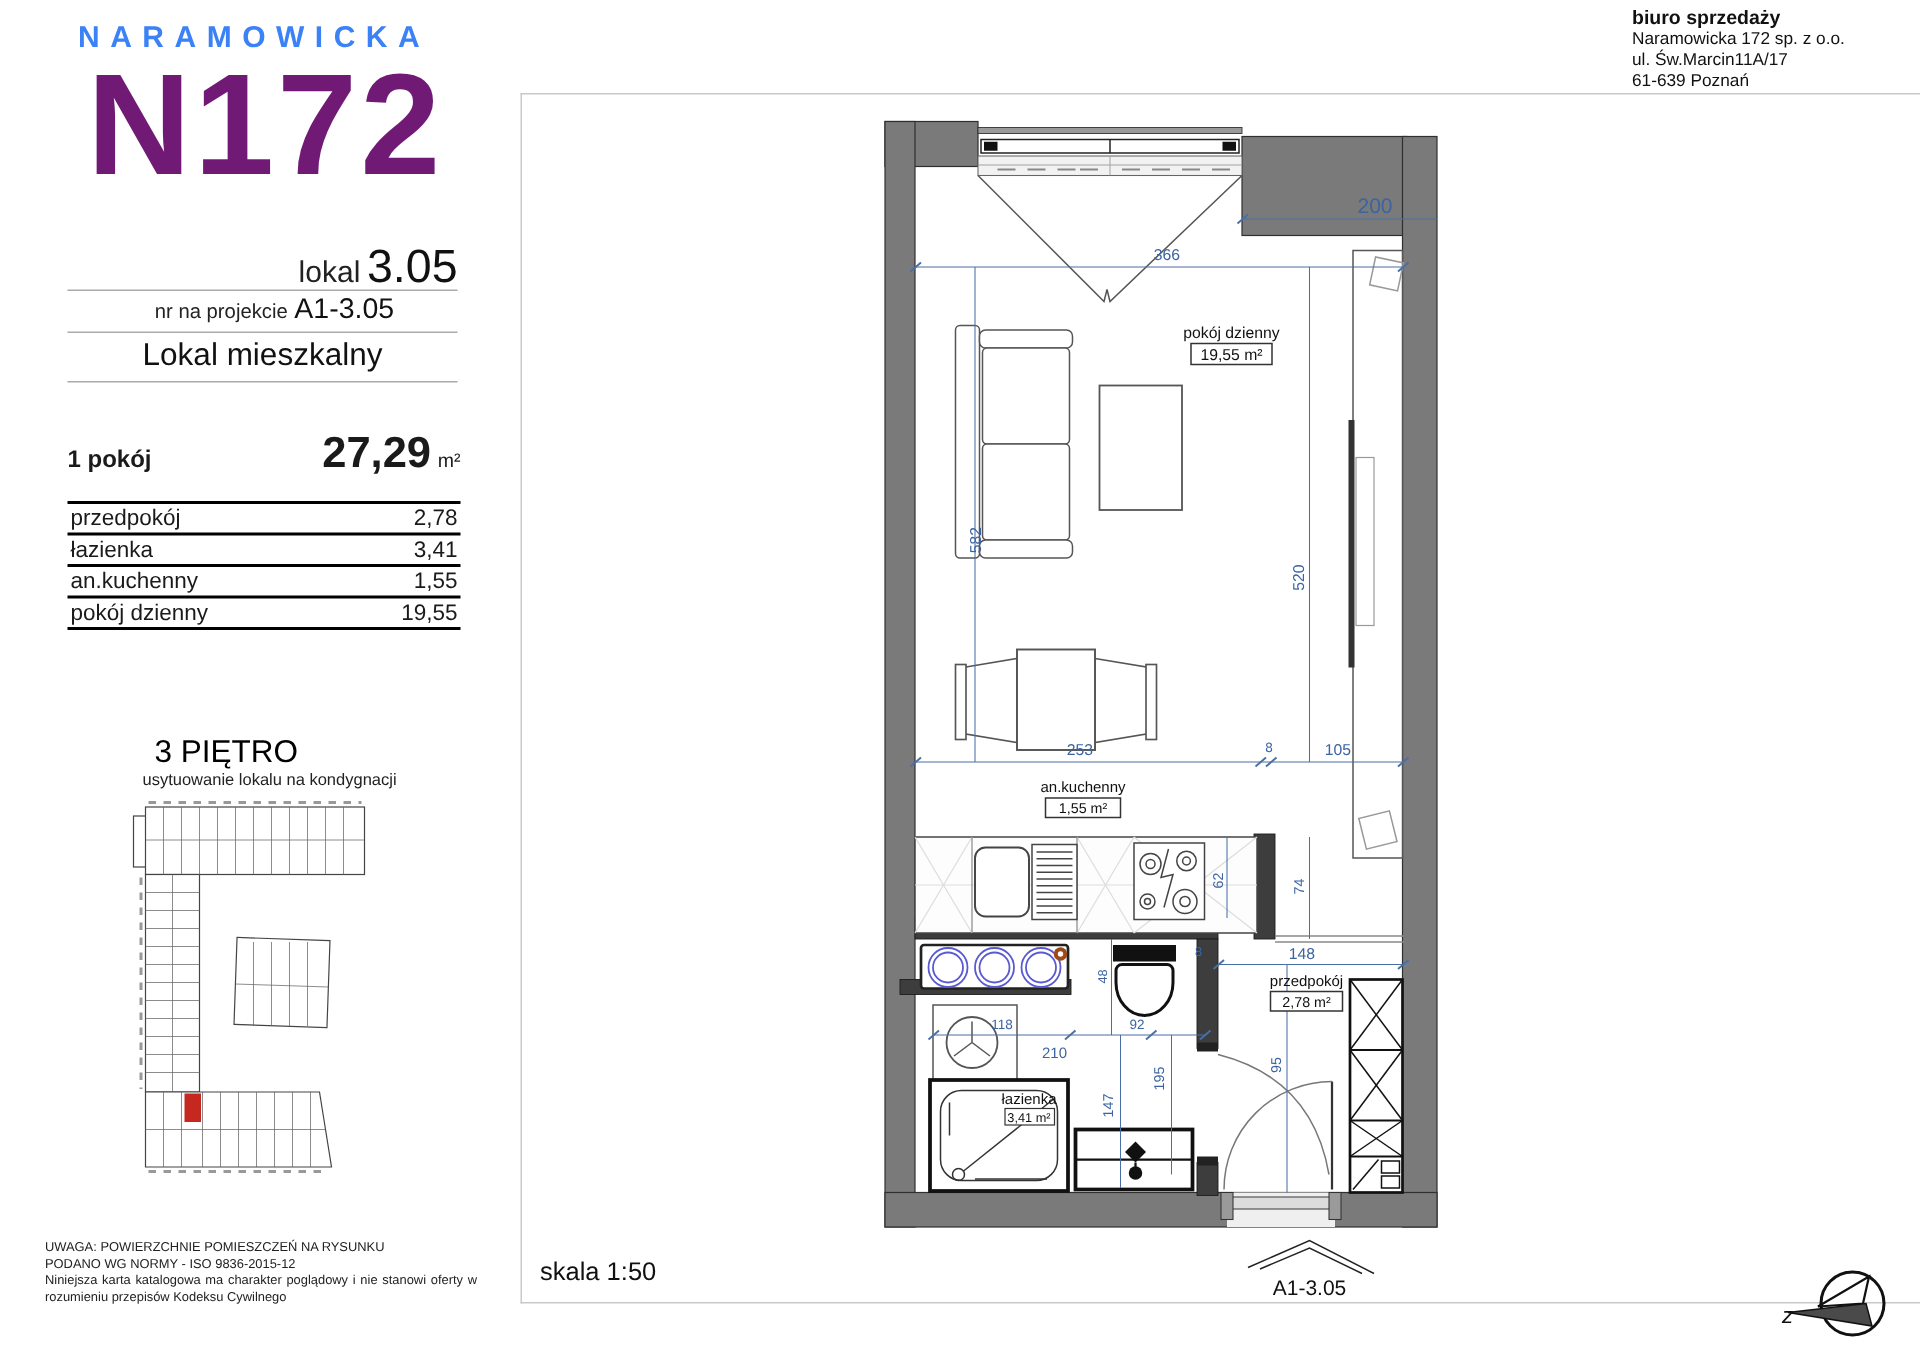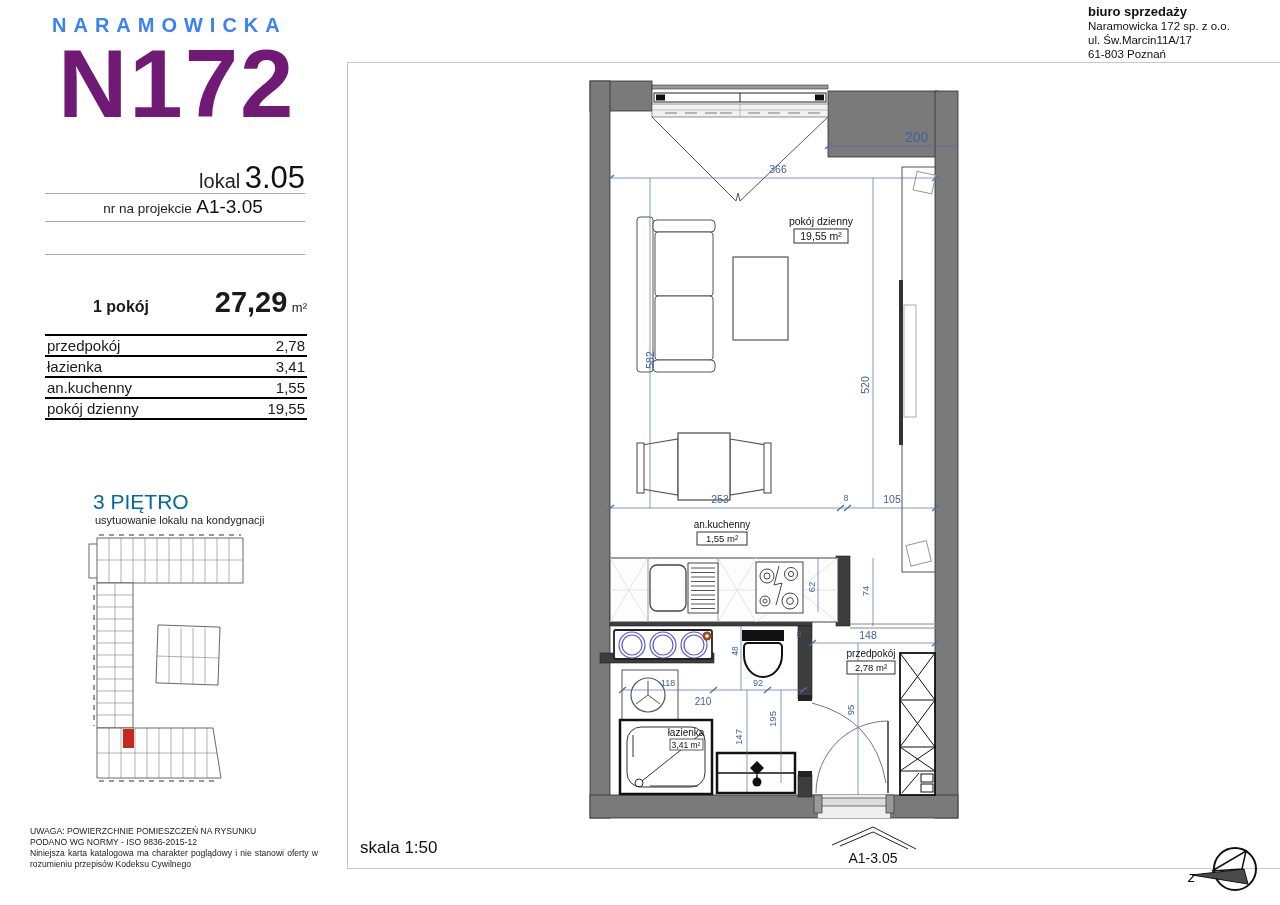--- a/index.html
+++ b/index.html
@@ -11,27 +11,27 @@
   .bigname{left:58px;top:36px;font-size:96px;font-weight:700;letter-spacing:2px;color:#701a75;line-height:1.0;}
   .lokal-line{left:45px;top:160px;width:260px;text-align:right;}
   .lokal-line .sm{font-size:20px;color:#222;}
   .lokal-line .lg{font-size:31px;color:#111;}
   .proj-line{left:45px;top:196px;width:260px;text-align:center;}
   .proj-line .sm{font-size:13.5px;color:#222;margin-left:16px;}
   .proj-line .lg{font-size:19px;color:#111;}
   .type-line{left:45px;top:225px;width:260px;text-align:center;font-size:21px;color:#111;}
   .hr{height:1px;background:#aaa;}
   .summary{left:45px;top:286px;width:262px;display:flex;justify-content:space-between;align-items:baseline;}
-  .summary .rooms{font-size:16px;font-weight:700;margin-left:48px;}
+  .summary .rooms{font-size:16px;font-weight:700;}
   .summary .area{font-size:29px;font-weight:700;text-align:right;}
   .summary .unit{font-size:13px;font-weight:400;}
   .rtable{left:45px;top:334px;width:262px;border-top:2px solid #000;}
   .rrow{display:flex;justify-content:space-between;border-bottom:2px solid #000;
         font-size:15px;line-height:19px;padding:0 2px;}
-  .floor-title{left:93px;top:490px;font-size:21px;color:#0369a1;}
+  .floor-title{left:103px;top:490px;font-size:21px;color:#000000;}
   .floor-sub{left:95px;top:514px;font-size:11px;color:#222;}
   .disclaimer{left:30px;top:826px;width:288px;font-size:8.6px;line-height:11px;color:#222;}
   .disclaimer .just{text-align:justify;display:block;}
   
   .office{left:1088px;top:5px;width:190px;font-size:11.5px;line-height:14px;color:#111;}
   .office .t{font-weight:700;font-size:13px;}
   
   .frame-top{left:347px;top:62px;width:933px;height:1px;background:#c9c9c9;}
   .frame-left{left:347px;top:62px;width:1px;height:807px;background:#c9c9c9;}
   .frame-bottom{left:347px;top:868px;width:933px;height:1px;background:#c9c9c9;}
@@ -51,20 +51,21 @@
     <span class="lg">3.05</span>
   </div>
   <div class="abs hr" style="left:45px;top:193px;width:260px;"></div>
 
   <div class="abs proj-line">
     <span class="sm">nr na projekcie</span>
     <span class="lg">A1-3.05</span>
   </div>
   <div class="abs hr" style="left:45px;top:221px;width:260px;"></div>
 
+  <div class="abs type-line">Lokal mieszkalny</div>
   <div class="abs hr" style="left:45px;top:254px;width:260px;"></div>
 
   <div class="abs summary">
     <span class="rooms">1 pokój</span>
     <span><span class="area">27,29</span>
           <span class="unit">m²</span></span>
   </div>
 
   <div class="abs rtable">
     <div>
@@ -152,21 +153,21 @@
   <div class="abs disclaimer">
     <span>UWAGA: POWIERZCHNIE POMIESZCZEŃ NA RYSUNKU</span><br>
     <span>PODANO WG NORMY - ISO 9836-2015-12</span>
     <span class="just">Niniejsza karta katalogowa ma charakter poglądowy i nie stanowi oferty w rozumieniu przepisów Kodeksu Cywilnego</span>
   </div>
 
   <div class="abs office">
     <div class="t">biuro sprzedaży</div>
     <div>Naramowicka 172 sp. z o.o.</div>
     <div>ul. Św.Marcin11A/17</div>
-    <div>61-803 Poznań</div>
+    <div>61-639 Poznań</div>
   </div>
 
   <div class="abs frame-top"></div>
   <div class="abs frame-left"></div>
   <div class="abs frame-bottom"></div>
   <div class="abs scale">skala 1:50</div>
 
   <svg class="abs" style="left:570px;top:55px;" width="420" height="812" viewBox="0 0 420 812">
 
     <g fill="#7a7a7a" stroke="#2f2f2f" stroke-width="0.8">

